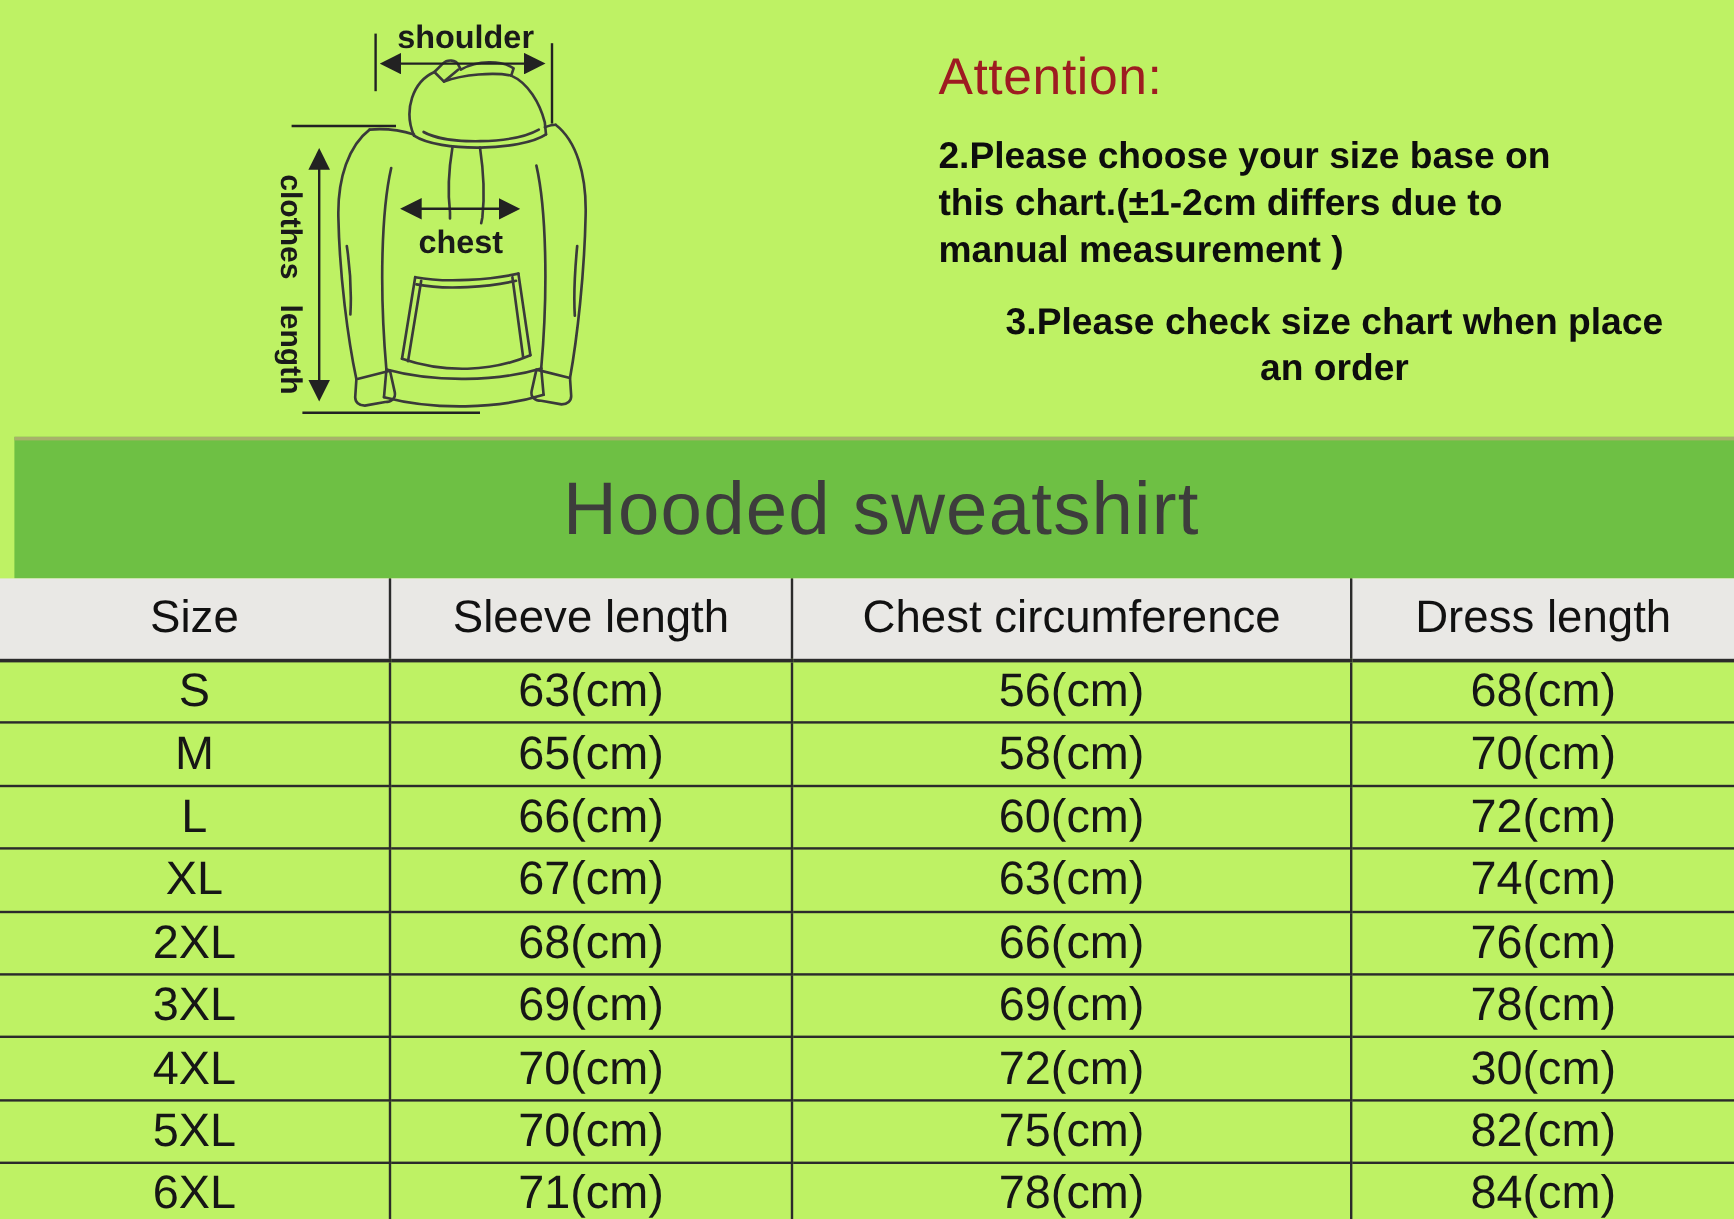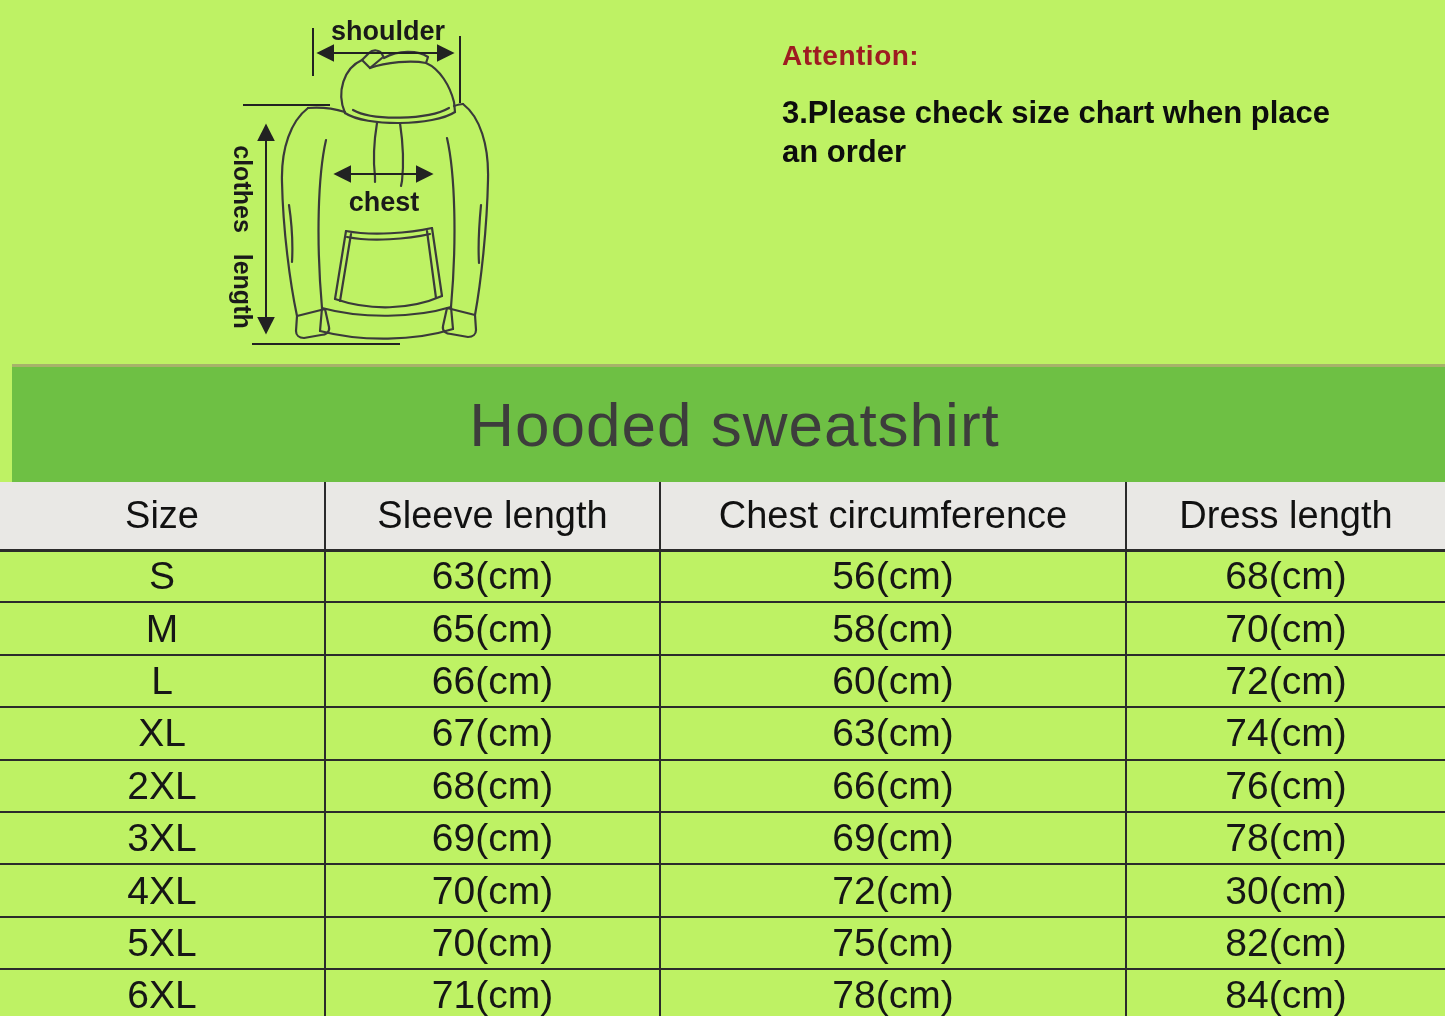--- a/index.html
+++ b/index.html
@@ -21,28 +21,28 @@
   }
   
   .diagram{
     position:absolute;left:170px;top:0;width:620px;height:362px;
   }
   
   .attention{
     position:absolute;left:782px;top:40px;width:660px;
   }
   .attention-title{
-    font-size:28px;font-weight:bold;color:var(--attn-red);
+    font-size:43px;font-weight:normal;color:var(--attn-red);
     letter-spacing:0.5px;
   }
   .attention-note{
     font-size:31px;font-weight:bold;color:#0d0d0d;
     line-height:39px;white-space:pre-line;margin-top:21px;
   }
-  .attention-note + .attention-note{}
+  .attention-note + .attention-note{text-align:center;}
   
   .banner{
     position:absolute;left:12px;top:364px;width:1445px;height:118px;
     background:var(--banner-green);
     border-top:3px solid var(--banner-stripe);
     display:flex;align-items:center;justify-content:center;
   }
   .banner-title{
     font-size:62px;color:#3d3d3c;letter-spacing:1px;font-weight:500;
   }
@@ -127,20 +127,23 @@
 
     <g fill="#1a1a1a" font-weight="bold">
       <text x="218" y="40" font-size="27" text-anchor="middle">shoulder</text>
       <text x="214" y="211" font-size="27" text-anchor="middle">chest</text>
       <text x="64" y="237" font-size="25" text-anchor="middle" word-spacing="14" transform="rotate(90 64 237)">clothes length</text>
     </g>
   </svg>
 
   <div class="attention">
     <div class="attention-title">Attention:</div>
+    <div class="attention-note">2.Please choose your size base on
+this chart.(±1-2cm differs due to
+manual measurement )</div>
     <div class="attention-note">3.Please check size chart when place
 an order</div>
   </div>
 
   <div class="banner">
     <div class="banner-title">Hooded sweatshirt</div>
   </div>
 
   <table class="size-table">
     <colgroup>

